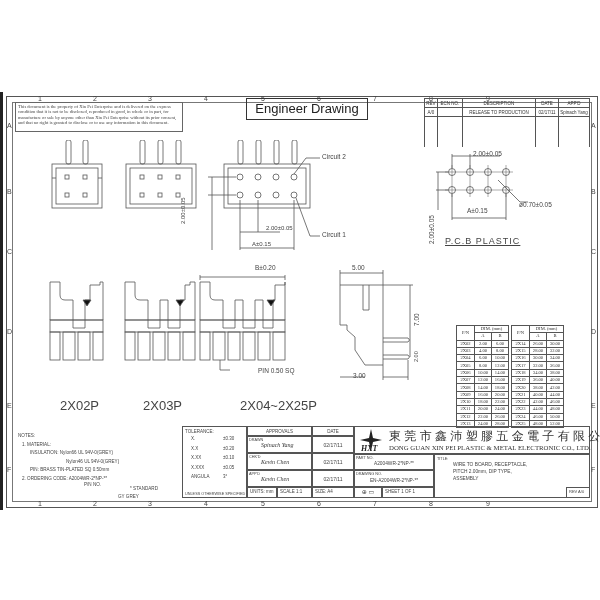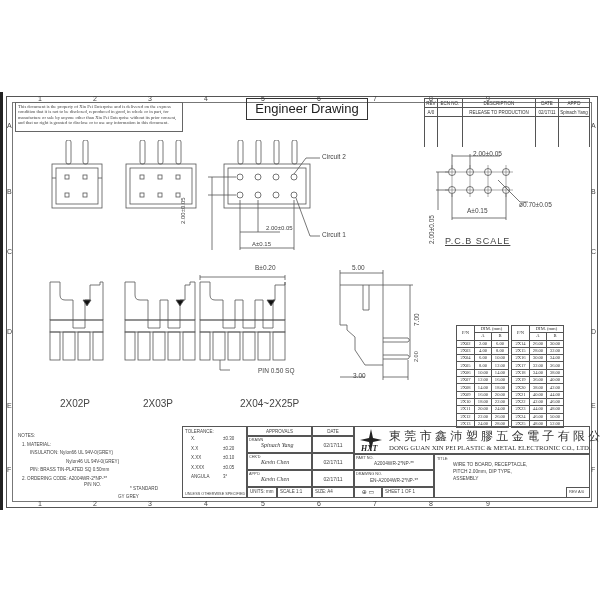--- a/index.html
+++ b/index.html
@@ -7,21 +7,21 @@
   .abs { position:absolute; }
   .frame-outer { left:6px; top:96px; width:590px; height:410px; border:1px solid #555; }
   .frame-inner { left:12px; top:102px; width:578px; height:398px; border:1px solid #777; }
   .leftbar { left:0; top:92px; width:3px; height:418px; background:#222; }
   .zone-num { font-size:7px; color:#444; text-align:center; width:20px; }
   .zone-let { font-size:7px; color:#444; }
   .notice { left:15px; top:102px; width:168px; height:30px; border:1px solid #666; font-family:"Liberation Serif", serif; font-size:4.6px; line-height:5.4px; padding:1px 2px; box-sizing:border-box; color:#444; }
   .title-box { left:246px; top:98px; width:120px; height:20px; border:1px solid #333; font-size:13px; text-align:center; line-height:20px; color:#222; }
   .rev-table { left:424px; top:98px; width:166px; border-collapse:collapse; font-size:4.5px; }
   .rev-table td { border:1px solid #555; height:8px; padding:0 1px; text-align:center; color:#333; }
-  .lbl { font-size:10px; color:#444; }
+  .lbl { font-size:13px; color:#444; }
   .dim { font-size:6.5px; color:#444; }
   .pn-table { left:456px; top:325px; border-collapse:collapse; font-family:"Liberation Serif", serif; font-size:4.6px; }
   .pn-table td { border:1px solid #555; width:16px; height:6.3px; padding:0; text-align:center; color:#333; line-height:6px; }
   .pn-table td.pn { width:17px; }
   .pn-table td.gap { border-top:none; border-bottom:none; width:2px; }
   .notes { left:18px; top:432px; width:160px; font-size:4.6px; line-height:8.5px; color:#444; }
   .tb { position:absolute; border:1px solid #555; box-sizing:border-box; font-size:4.5px; color:#444; }
   .sig { font-family:"Liberation Serif", serif; font-style:italic; font-size:6px; color:#333; }
 </style>
 </head>
@@ -196,21 +196,21 @@
       <line x1="16" y1="40" x2="28" y2="40"></line>
       <line x1="18" y1="22" x2="18" y2="60"></line>
     <line x1="78" y1="30" x2="100" y2="52"></line>
       <line x1="100" y1="52" x2="108" y2="52"></line>
   </g>
 </svg>
 <div class="abs dim" style="left:473px;top:150px">2.00±0.05</div>
 <div class="abs dim" style="left:467px;top:207px">A±0.15</div>
 <div class="abs dim" style="left:519px;top:201px">ø0.70±0.05</div>
 <div class="abs dim" style="left:428px;top:244px;transform:rotate(-90deg);transform-origin:left top">2.00±0.05</div>
-<div class="abs lbl" style="left:445px;top:236px;font-size:9px;text-decoration:underline;letter-spacing:1px">P.C.B SCALE</div>
+<div class="abs lbl" style="left:445px;top:236px;font-size:9px;text-decoration:underline;letter-spacing:1px">P.C.B PLASTIC</div>
 
 <svg class="abs" style="left:45px;top:270px" width="250" height="110" viewBox="0 0 250 110">
   <g fill="none" stroke="#555" stroke-width="0.8">
     <g>
       <path d="M5 12 H15 V25 Q15 30 20 30 H28 V58 H40 V30 H45 V15 H55 V12 H58 V50 H5 Z"></path>
       <rect x="5" y="50" width="53" height="12"></rect>
       <rect x="5" y="62" width="10" height="28"></rect>
         <rect x="18" y="62" width="12" height="28"></rect>
         <rect x="33" y="62" width="12" height="28"></rect>
         <rect x="48" y="62" width="10" height="28"></rect>

